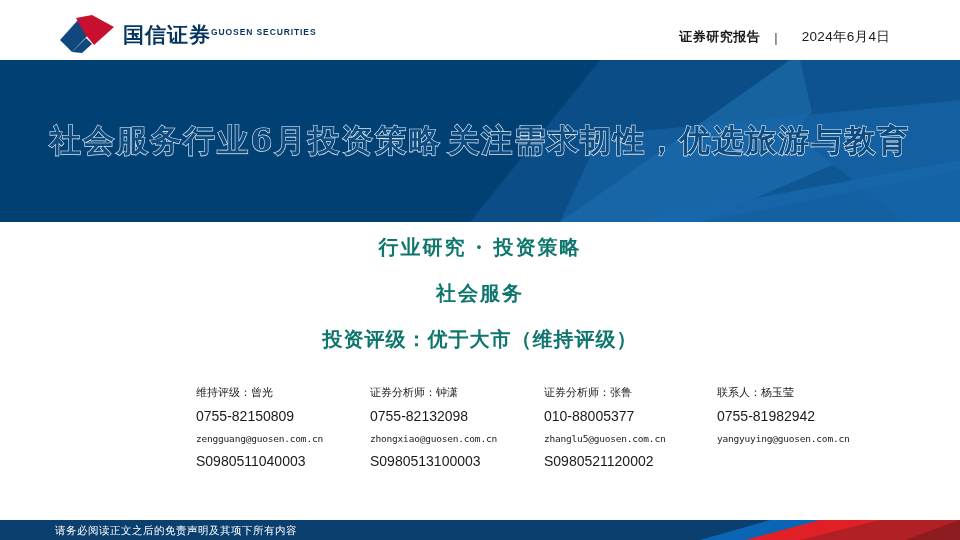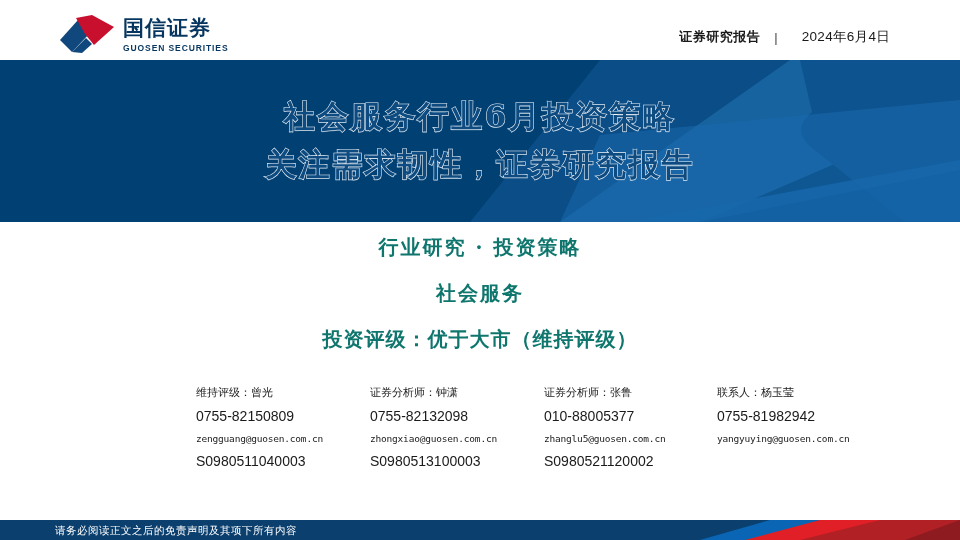--- a/index.html
+++ b/index.html
@@ -29,21 +29,21 @@
     align-items: center;
     gap: 7px;
   }
   .logo-mark {
     width: 58px; height: 40px;
     position: relative;
     flex: none;
   }
   .logo-text-block {
     display: flex;
-    flex-direction: column;
+    flex-direction: row;
     justify-content: center;
     padding-top: 2px;
   }
   .logo-cn {
     font-family: "DejaVu Sans", "Liberation Sans", sans-serif;
     font-size: 21px;
     font-weight: 700;
     color: #06365f;
     letter-spacing: 1px;
     line-height: 1.05;
@@ -88,21 +88,21 @@
     width: 960px; height: 162px;
     background: #014073;
     overflow: hidden;
   }
   .banner svg { position: absolute; left: 0; top: 0; }
   .banner-titles {
     position: absolute;
     left: 0; top: 0;
     width: 960px; height: 162px;
     display: flex;
-    flex-direction: column;
+    flex-direction: row;
     align-items: center;
     justify-content: center;
     gap: 6px;
     z-index: 4;
   }
   .banner-title-line {
     font-family: "DejaVu Serif", "Liberation Serif", serif;
     font-weight: 700;
     font-size: 31px;
     letter-spacing: 2.5px;
@@ -233,21 +233,21 @@
   <svg width="960" height="162" viewBox="0 0 960 162">
     <polygon points="600,0 790,0 660,162 470,162" fill="#0a4d87"></polygon>
     <polygon points="790,0 960,0 960,50 700,162 560,162" fill="#17639f"></polygon>
     <path d="M 800 0 L 960 0 L 960 162 L 905 162 L 812 88 Q 790 70 812 52 Z" fill="#0d5390"></path>
     <polygon points="628,162 960,100 960,162" fill="#1565a8" opacity="0.9"></polygon>
     <path d="M 600 75 L 960 40 L 960 110 L 700 162 L 560 162 Z" fill="#1a6aad" opacity="0.55"></path>
   </svg>
 
   <div class="banner-titles">
     <div class="banner-title-line line1">社会服务行业6月投资策略</div>
-    <div class="banner-title-line line2">关注需求韧性，证券研究报告</div>
+    <div class="banner-title-line line2">关注需求韧性，优选旅游与教育</div>
   </div>
 
 </div>
 
 <div class="mid">
   <div class="mid-line mid-research">行业研究 · 投资策略</div>
   <div class="mid-line mid-sector">社会服务</div>
   <div class="mid-line mid-rating">投资评级：优于大市（维持评级）</div>
 </div>
 

